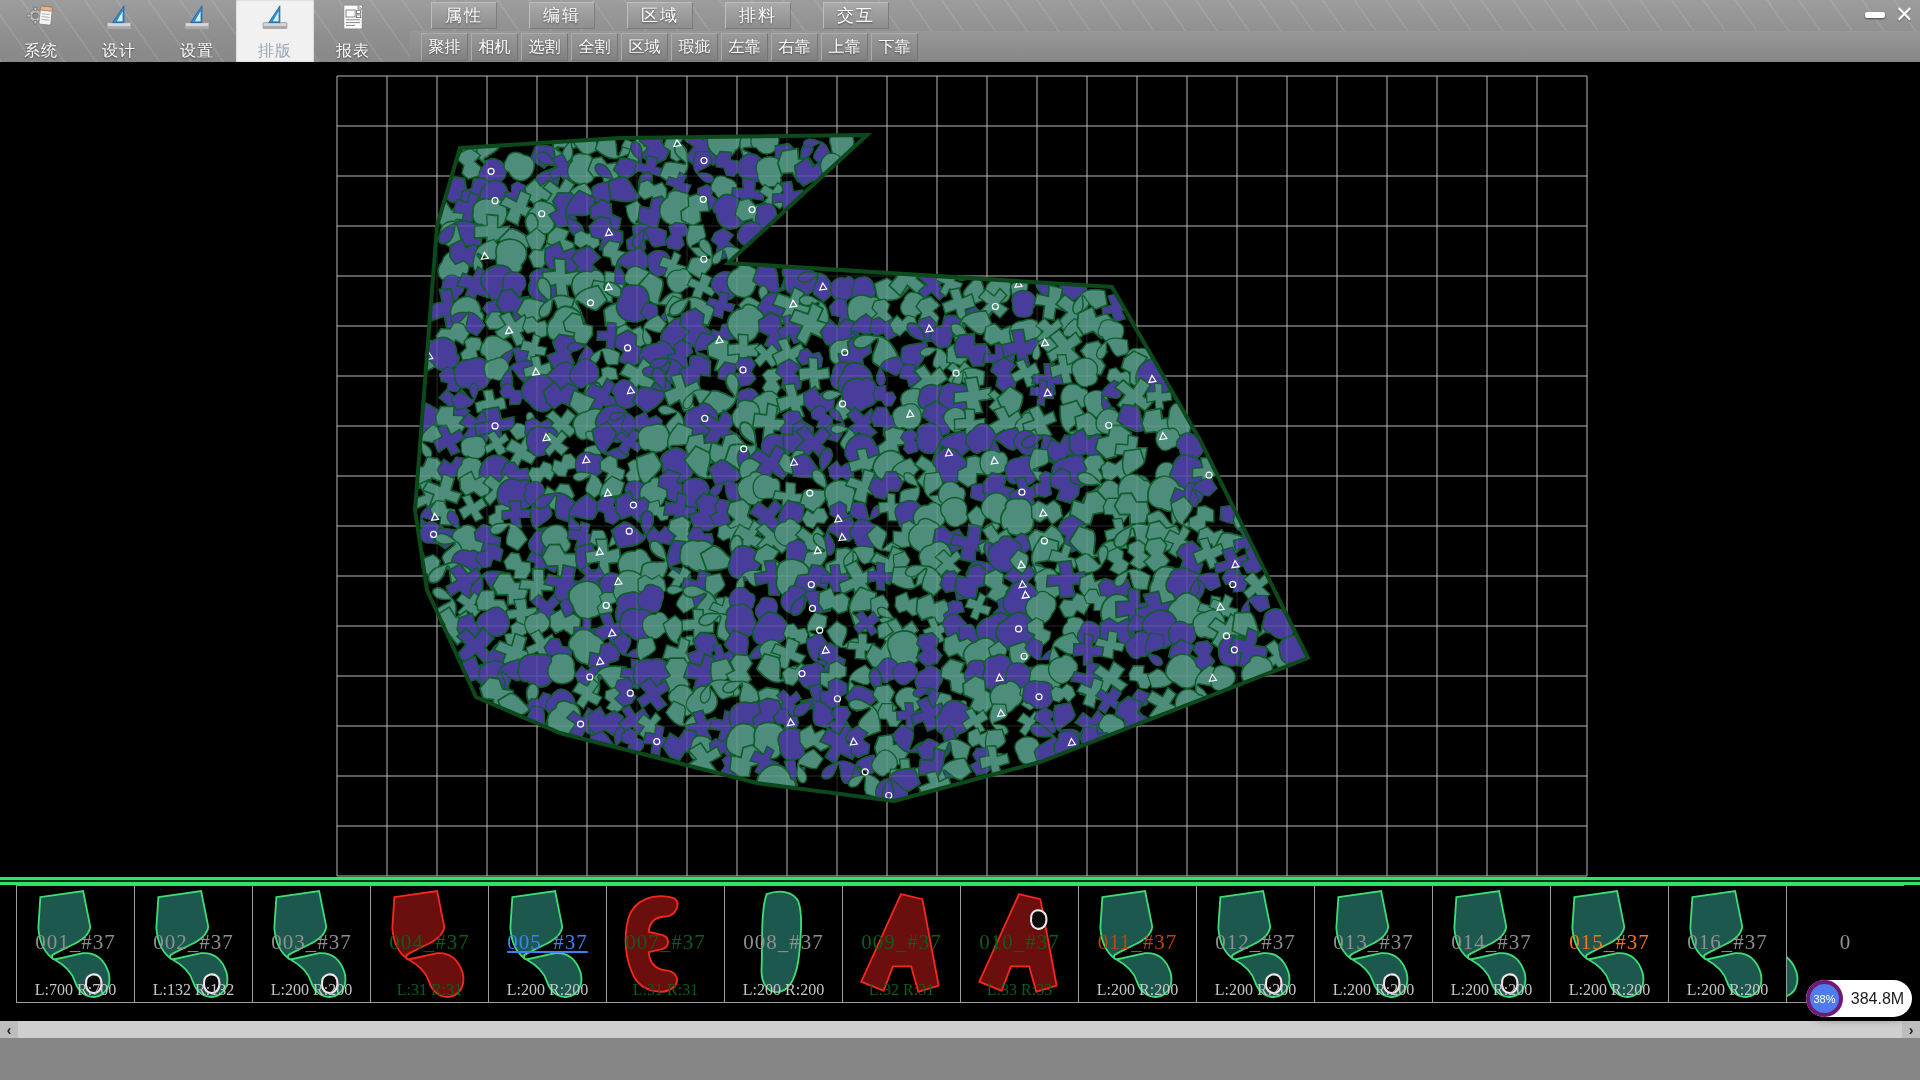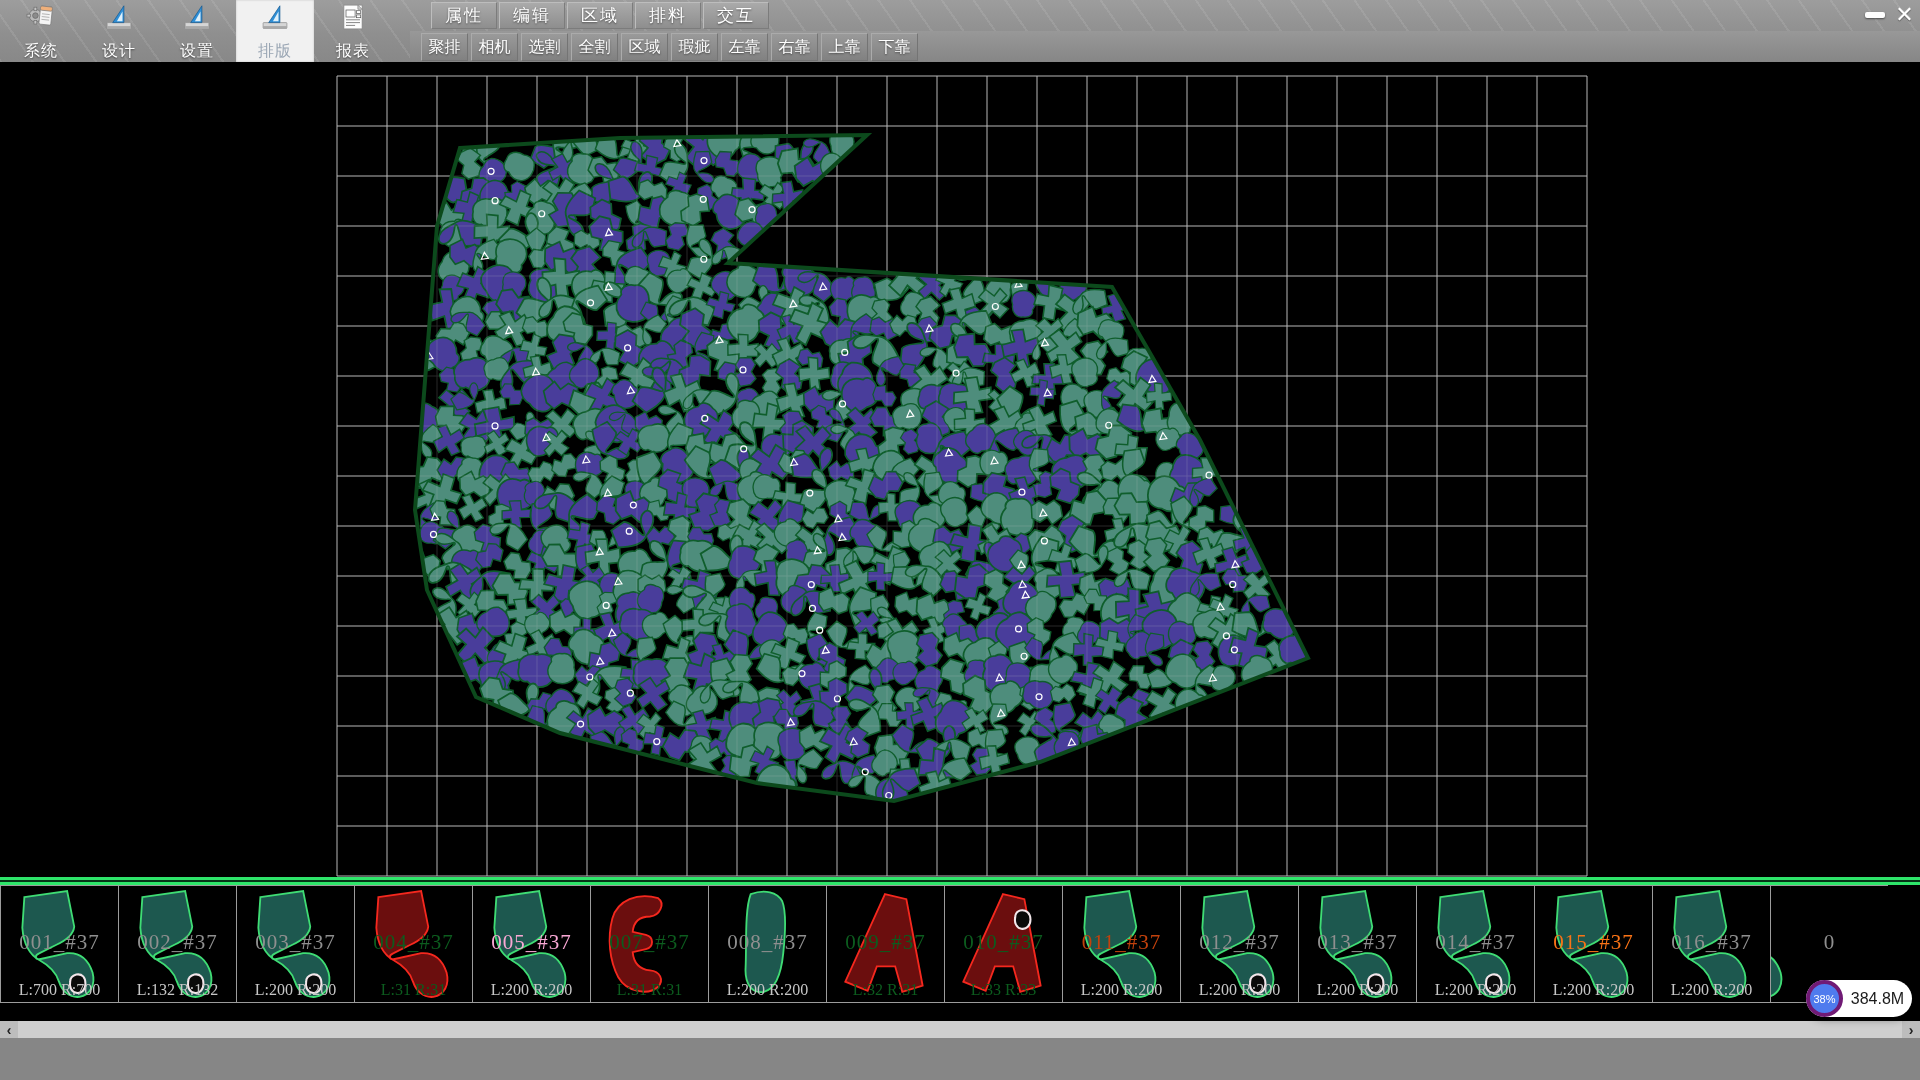--- a/index.html
+++ b/index.html
@@ -14,21 +14,21 @@
     background:repeating-linear-gradient(55deg,rgba(255,255,255,.09) 0 2px,rgba(255,255,255,0) 2px 26px);
     pointer-events:none;}
   .bigtabs{position:absolute;left:2px;top:0;height:62px;display:flex;}
   .bigtab{width:78px;height:62px;display:flex;flex-direction:column;align-items:center;justify-content:flex-start;
     padding-top:3px;cursor:default;position:relative;}
   .bigtab.active{background:#f1f1f1;box-shadow:inset 0 0 2px #bbb;}
   .bigtab .lbl{font-size:16px;color:#fff;margin-top:10px;text-shadow:0 1px 2px rgba(0,0,0,.55);letter-spacing:1px;}
   .bigtab.active .lbl{color:#9aa6b4;text-shadow:none;}
   .bigtab svg{width:42px;height:40px;display:block;}
 
-  .menurow{position:absolute;left:431px;top:2px;height:36px;display:flex;gap:2px;}
+  .menurow{position:absolute;left:431px;top:2px;height:36px;display:flex;gap:32px;}
   .menubtn{width:66px;height:27px;display:flex;align-items:center;justify-content:center;
     background:linear-gradient(#aaa,#8e8e8e);border:1px solid #bdbdbd;border-bottom-color:#7c7c7c;border-right-color:#7c7c7c;
     color:#fff;font-size:17px;text-shadow:0 1px 2px rgba(0,0,0,.5);letter-spacing:2px;}
   .row2band{position:absolute;left:410px;top:31px;right:0;height:31px;
     background:linear-gradient(#989898,#868686);}
   .toolrow{position:absolute;left:421px;top:33px;height:28px;display:flex;gap:3px;}
   .toolbtn{width:47px;height:28px;display:flex;align-items:center;justify-content:center;
     background:linear-gradient(#9a9a9a,#818181);border:1px solid #747474;border-top-color:#ababab;border-left-color:#ababab;
     color:#fff;font-size:16px;text-shadow:0 1px 2px rgba(0,0,0,.5);}
   .winctl{position:absolute;top:2px;height:25px;width:29px;display:flex;align-items:center;justify-content:center;
@@ -41,21 +41,21 @@
   
   .canvas{position:absolute;left:0;top:62px;width:1920px;height:815px;background:#000;}
   .canvas svg{display:block;}
 
   
   .greensep{position:absolute;left:0;top:877px;width:1920px;height:8px;background:#063317;}
   .greensep .l1,.greensep .l2{position:absolute;left:0;width:100%;height:3px;background:#2ee56a;}
   .greensep .l1{top:0;} .greensep .l2{bottom:0;}
 
   
-  .filmstrip{position:absolute;left:0;top:885px;width:1920px;height:118px;background:#000;display:flex;}
+  .filmstrip{position:absolute;left:0;top:885px;width:1920px;height:118px;background:#000;display:flex;justify-content:center;}
   .cell{position:relative;width:118px;height:118px;flex:0 0 auto;background:#000;
     border:1px solid #9c9c9c;border-right:none;overflow:hidden;}
   .cell:last-child{width:26px;}
   .cell svg{position:absolute;left:4px;top:2px;width:110px;height:114px;}
   .cell .nm{position:absolute;left:0;top:44px;width:100%;text-align:center;
     font-family:"Liberation Serif","DejaVu Serif",serif;font-size:21px;letter-spacing:1px;}
   .cell .lr{position:absolute;left:0;bottom:3px;width:100%;text-align:center;
     font-family:"Liberation Serif","DejaVu Serif",serif;font-size:16px;}
 
   
@@ -1209,21 +1209,21 @@
       <svg viewBox="0 0 100 112">
         <path d="M15,9 L57,3 L64,38 C63,47 55,52 46,56 L30,64 C25,66 25,70 30,70 L57,64 C70,63 78,71 82,83 C85,95 80,105 69,107 C59,108 52,101 49,92 C46,82 39,76 30,71 C19,65 14,53 13,39 Z" fill="#6b0e0e" stroke="#f5281e" stroke-width="1.8"></path>
       </svg>
       <div class="nm" style="color: rgb(12, 92, 30);">004_#37</div>
       <div class="lr" style="color: rgb(12, 92, 30);">L:31 R:31</div>
     </div>
     <div class="cell">
       <svg viewBox="0 0 100 112">
         <path d="M15,9 L57,3 L64,38 C63,47 55,52 46,56 L30,64 C25,66 25,70 30,70 L57,64 C70,63 78,71 82,83 C85,95 80,105 69,107 C59,108 52,101 49,92 C46,82 39,76 30,71 C19,65 14,53 13,39 Z" fill="#1d584f" stroke="#3fdc74" stroke-width="1.8"></path>
       </svg>
-      <div class="nm" style="color: #f9a8d4;">005_#37</div>
+      <div class="nm" style="color: #3b82f6; text-decoration: underline;">005_#37</div>
       <div class="lr" style="color: rgb(198, 198, 198);">L:200 R:200</div>
     </div>
     <div class="cell">
       <svg viewBox="0 0 100 112">
         <path d="M58,10 C38,4 18,12 13,30 C8,49 10,71 19,88 C27,102 48,106 58,97 C64,90 60,82 50,81 C40,80 34,74 33,63 L46,60 C54,58 54,48 46,46 L33,43 C34,33 40,28 50,28 C60,27 65,15 58,10 Z" fill="#6b0e0e" stroke="#f5281e" stroke-width="1.8"></path>
       </svg>
       <div class="nm" style="color: rgb(12, 92, 30);">007_#37</div>
       <div class="lr" style="color: rgb(12, 92, 30);">L:31 R:31</div>
     </div>
     <div class="cell">

